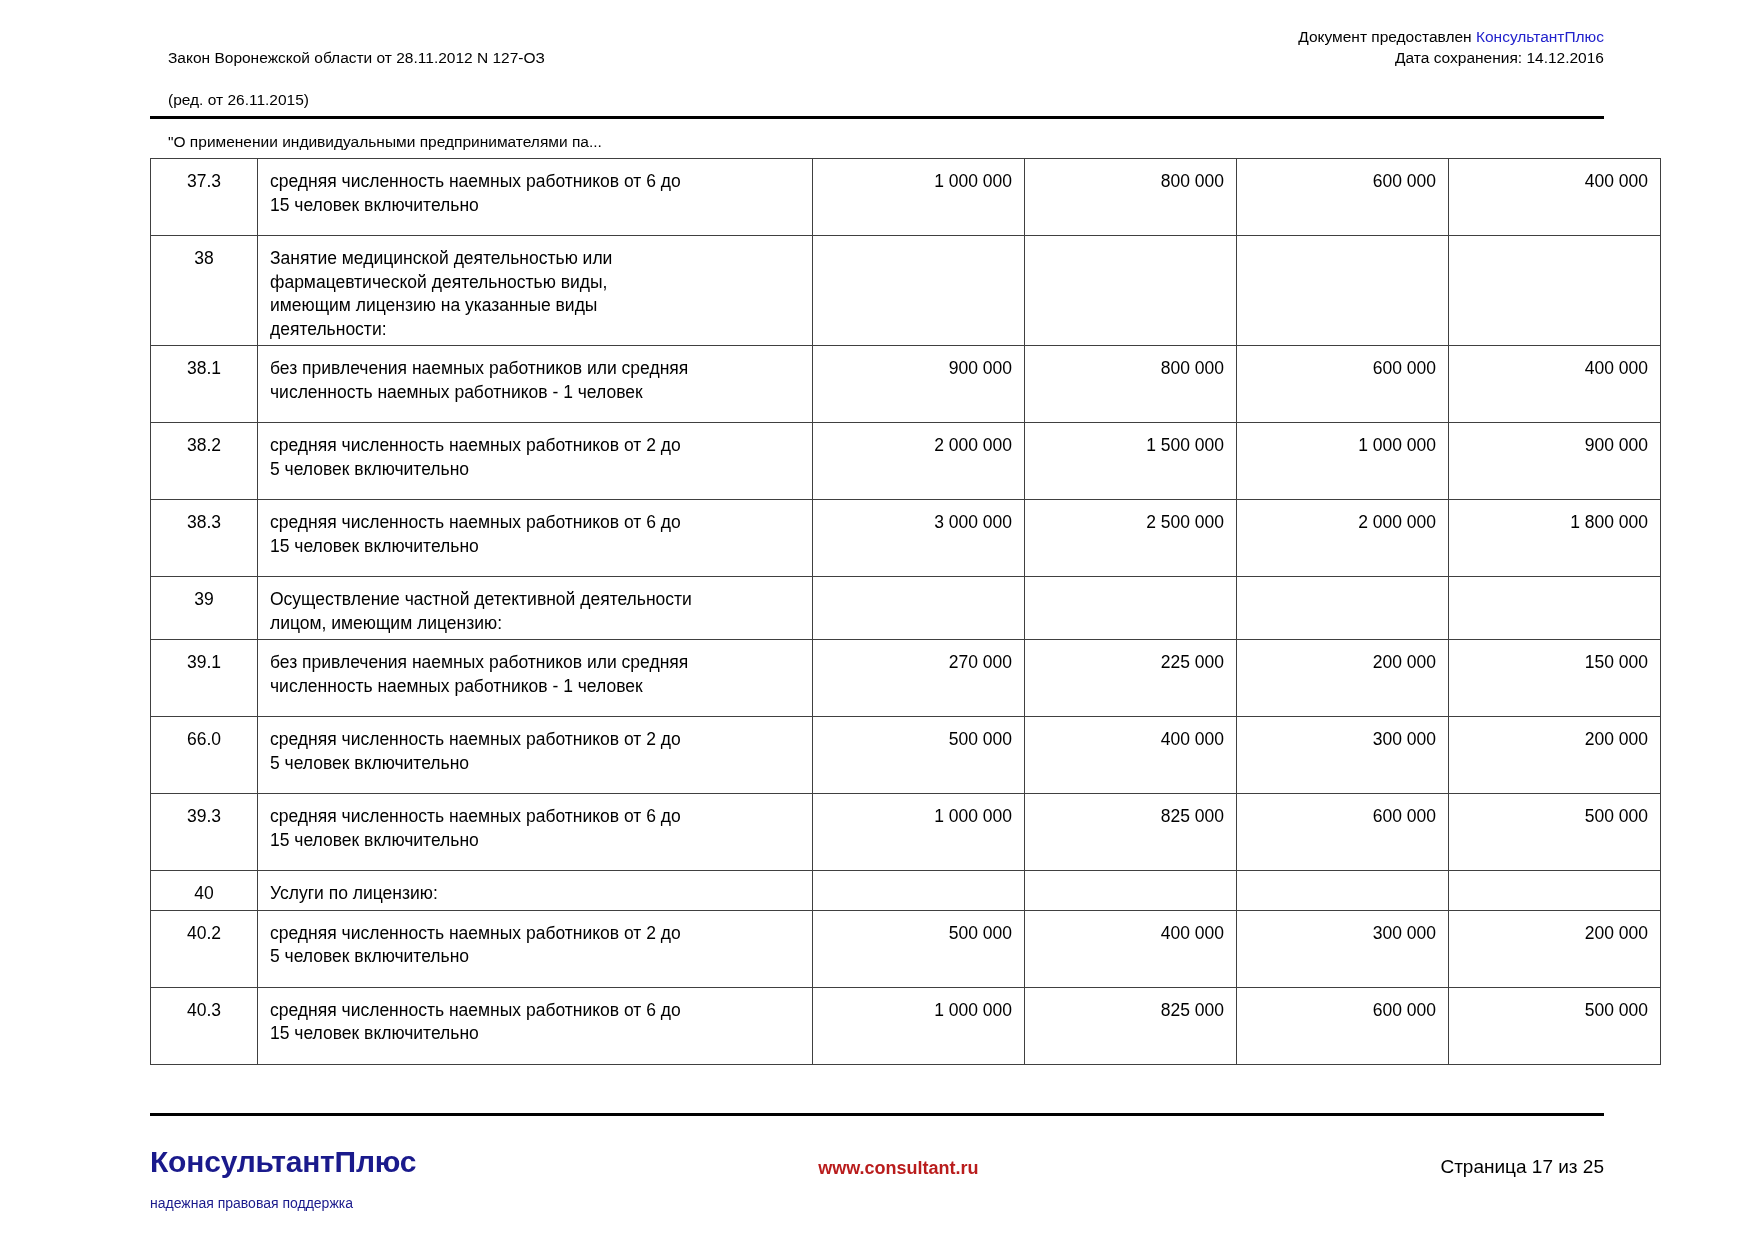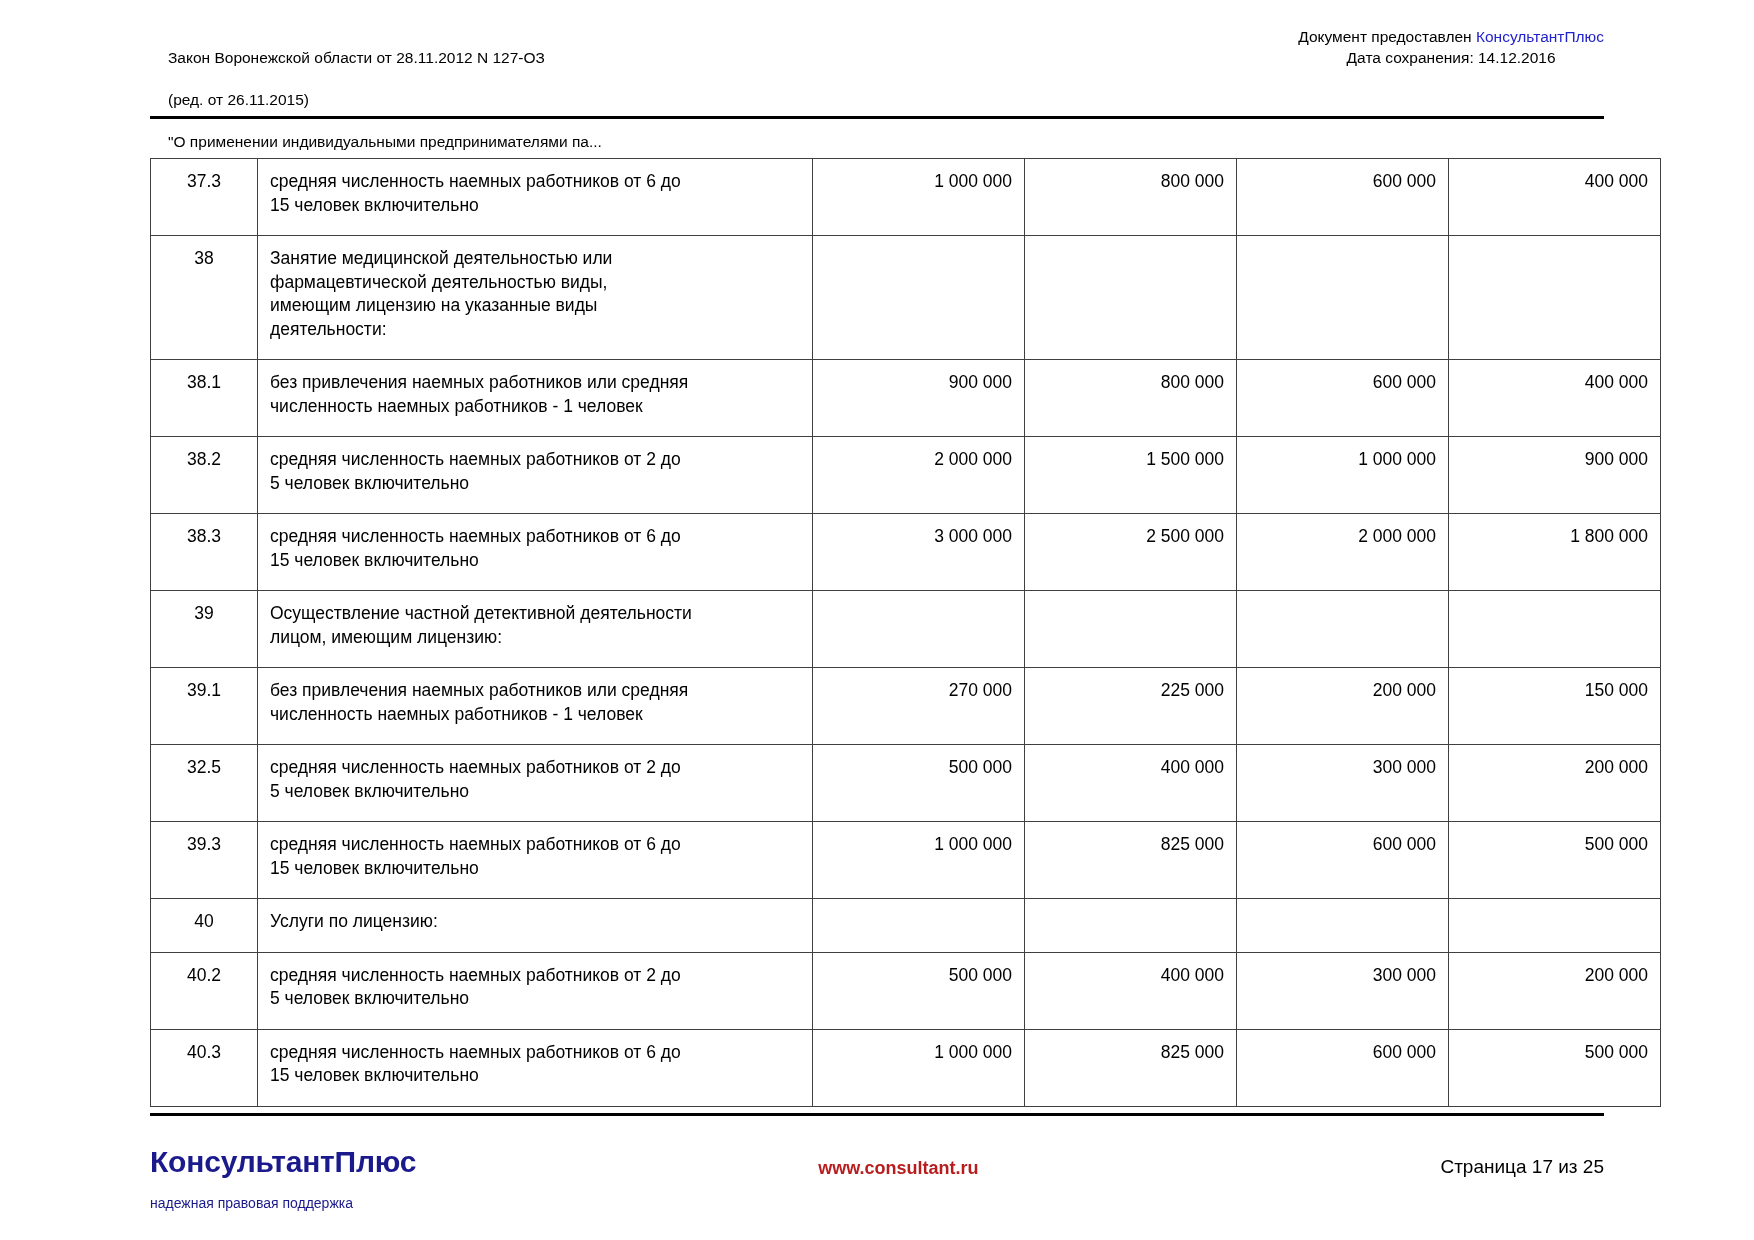--- a/index.html
+++ b/index.html
@@ -33,21 +33,21 @@
     justify-content: space-between;
     align-items: flex-start;
   }
   .header-left {
     font-size: 15.5px;
     line-height: 21px;
     white-space: pre-line;
   }
   .header-left div { white-space: nowrap; margin-left: 18px; }
   .header-right {
-    text-align: center;
+    text-align: right;
     font-size: 15.5px;
     line-height: 21px;
   }
   .brand-link {
     color: #2222cc;
   }
 
   .rule {
     position: absolute;
     left: 150px;
@@ -93,21 +93,21 @@
     white-space: nowrap;
   }
   td.c-val-last {
     width: 187px;
     text-align: right;
     padding-right: 16px;
     white-space: nowrap;
   }
   tr.group td.c-desc,
   tr.group td.c-num {
-    padding-bottom: 18px;
+    padding-bottom: 4px;
   }
   .desc-line { display: block; }
 
   
   .doc-footer {
     position: absolute;
     top: 1146px;
     left: 150px;
     right: 150px;
     display: flex;
@@ -236,21 +236,21 @@
             <td class="c-desc">
               <span class="desc-line">без привлечения наемных работников или средняя</span>
               <span class="desc-line">численность наемных работников - 1 человек</span>
             </td>
             <td class="c-val">270 000</td>
             <td class="c-val">225 000</td>
             <td class="c-val">200 000</td>
             <td class="c-val-last">150 000</td>
           </tr>
           <tr>
-            <td class="c-num">32.5</td>
+            <td class="c-num">66.0</td>
             <td class="c-desc">
               <span class="desc-line">средняя численность наемных работников от 2 до</span>
               <span class="desc-line">5 человек включительно</span>
             </td>
             <td class="c-val">500 000</td>
             <td class="c-val">400 000</td>
             <td class="c-val">300 000</td>
             <td class="c-val-last">200 000</td>
           </tr>
           <tr>

